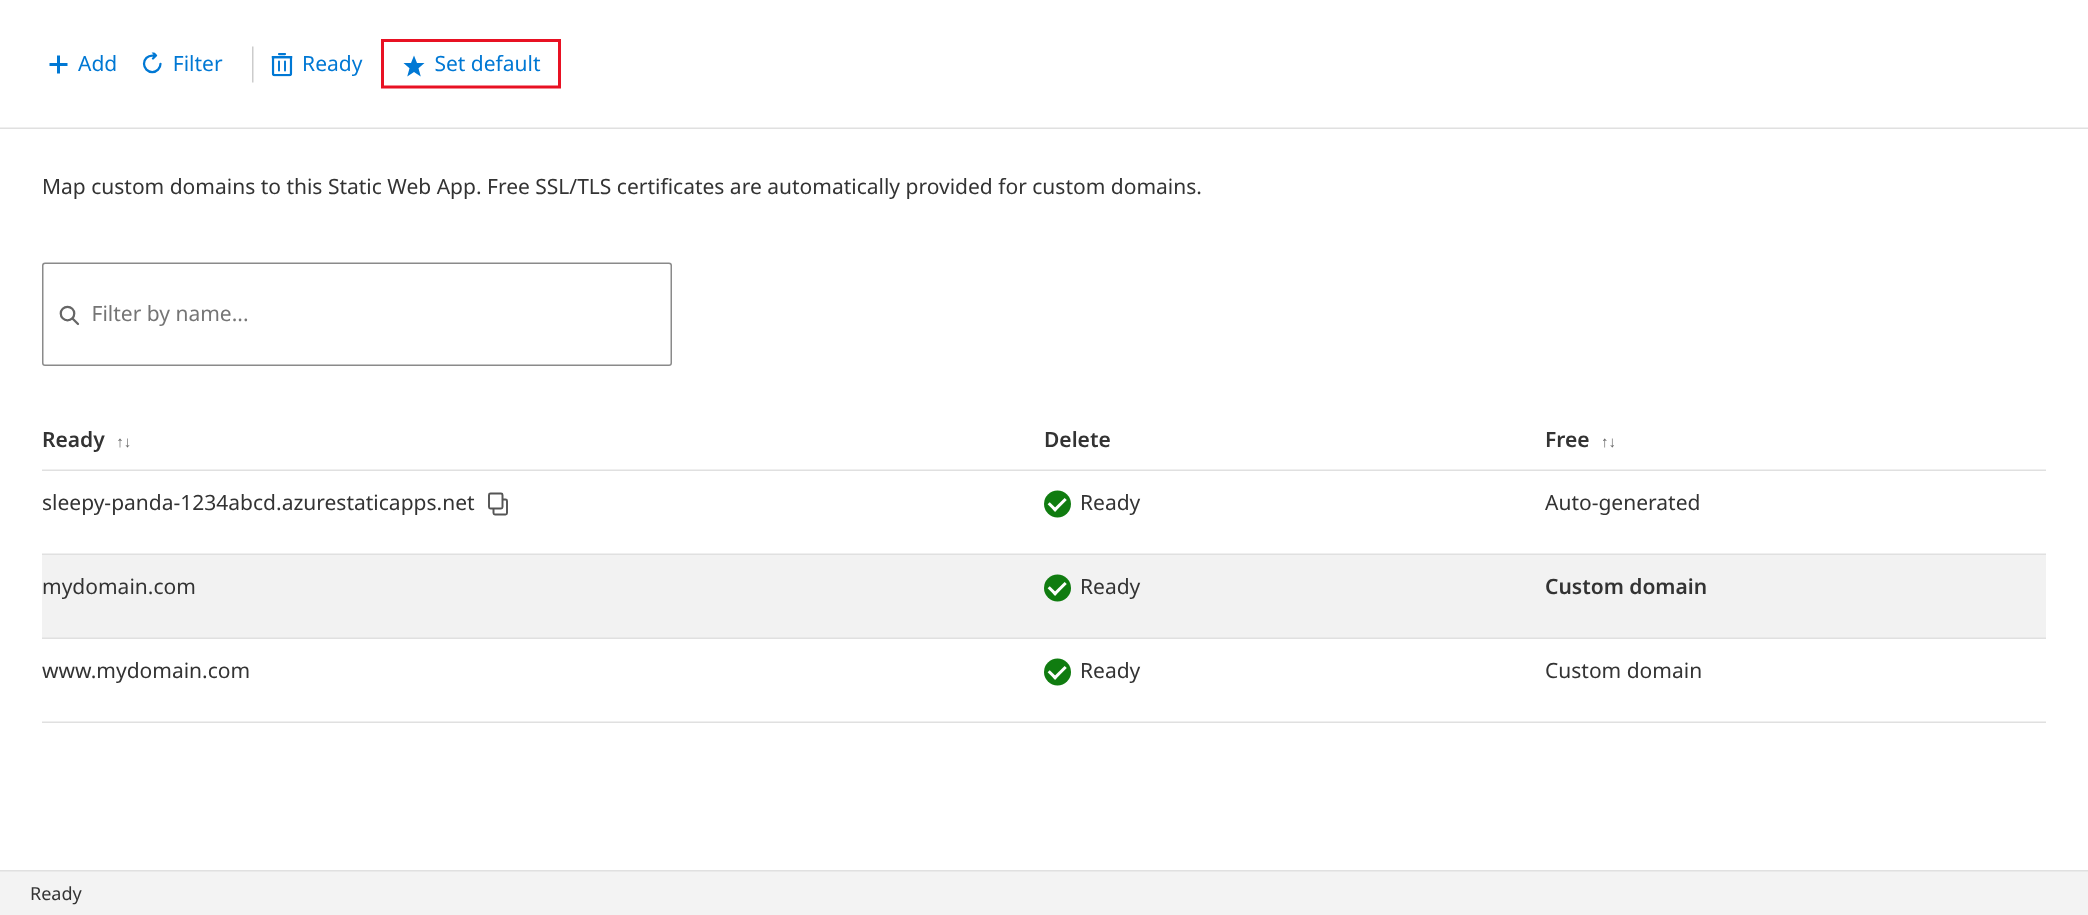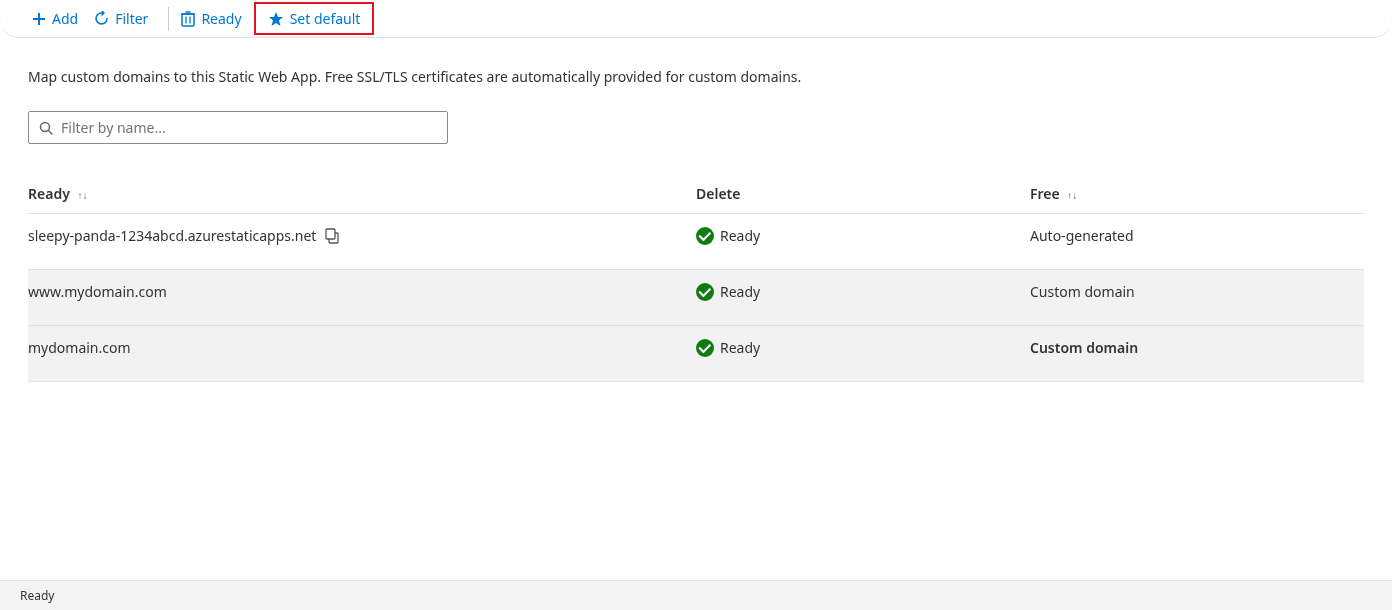--- a/index.html
+++ b/index.html
@@ -8,24 +8,23 @@
       font-size: 14px;
       color: #333;
       background: #fff;
       width: 1392px;
       min-height: 610px;
     }
 
     .toolbar {
       display: flex;
       align-items: center;
-      padding: 2px 28px;
+      padding: 26px 28px;
       gap: 0;
       border-bottom: 1px solid #e0e0e0;
-      border-radius: 31px;
     }
 
     .toolbar-btn {
       display: flex;
       align-items: center;
       gap: 6px;
       color: #0078d4;
       background: none;
       border: none;
       cursor: pointer;
@@ -36,48 +35,48 @@
 
     .toolbar-divider {
       width: 1px;
       height: 24px;
       background: #ccc;
       margin: 0 8px;
     }
 
     .set-default-btn {
       display: flex;
-      align-items: center;
+      align-items: flex-end;
       gap: 6px;
       color: #0078d4;
       background: none;
       border: 2px solid #e81123;
       cursor: pointer;
       font-size: 14px;
       padding: 5px 12px;
       font-family: inherit;
     }
 
     .content {
       padding: 28px 28px 0 28px;
     }
 
     .description {
       font-size: 14px;
       color: #333;
-      margin-bottom: 24px;
+      margin-bottom: 40px;
       line-height: 1.5;
     }
 
     .filter-box {
       display: flex;
       align-items: center;
       border: 1px solid #8a8a8a;
       border-radius: 2px;
-      padding: 6px 10px;
+      padding: 24px 10px;
       width: 420px;
       margin-bottom: 30px;
       gap: 8px;
     }
 
     .filter-box input {
       border: none;
       outline: none;
       font-size: 14px;
       color: #666;
@@ -262,47 +261,47 @@
             </div>
           </td>
           <td>
             <div class="status-cell">
               <div class="green-check"></div>
               <span>Ready</span>
             </div>
           </td>
           <td>Auto-generated</td>
         </tr>
-        <tr>
+        <tr style="background: rgb(242, 242, 242);">
           <td>
             <div class="name-cell">
-              <span>www.mydomain.com</span>
+              <span>mydomain.com</span>
             </div>
           </td>
           <td>
             <div class="status-cell">
               <div class="green-check"></div>
               <span>Ready</span>
             </div>
           </td>
-          <td>Custom domain</td>
+          <td style="font-weight: 600;">Custom domain</td>
         </tr>
-        <tr style="background: rgb(242, 242, 242);">
+        <tr>
           <td>
             <div class="name-cell">
-              <span>mydomain.com</span>
+              <span>www.mydomain.com</span>
             </div>
           </td>
           <td>
             <div class="status-cell">
               <div class="green-check"></div>
               <span>Ready</span>
             </div>
           </td>
-          <td style="font-weight: 600;">Custom domain</td>
+          <td>Custom domain</td>
         </tr>
       </tbody>
   </table>
 </div>
 
 <div class="status-bar">
   <span>Ready</span>
 </div>
 
 </body></html>

